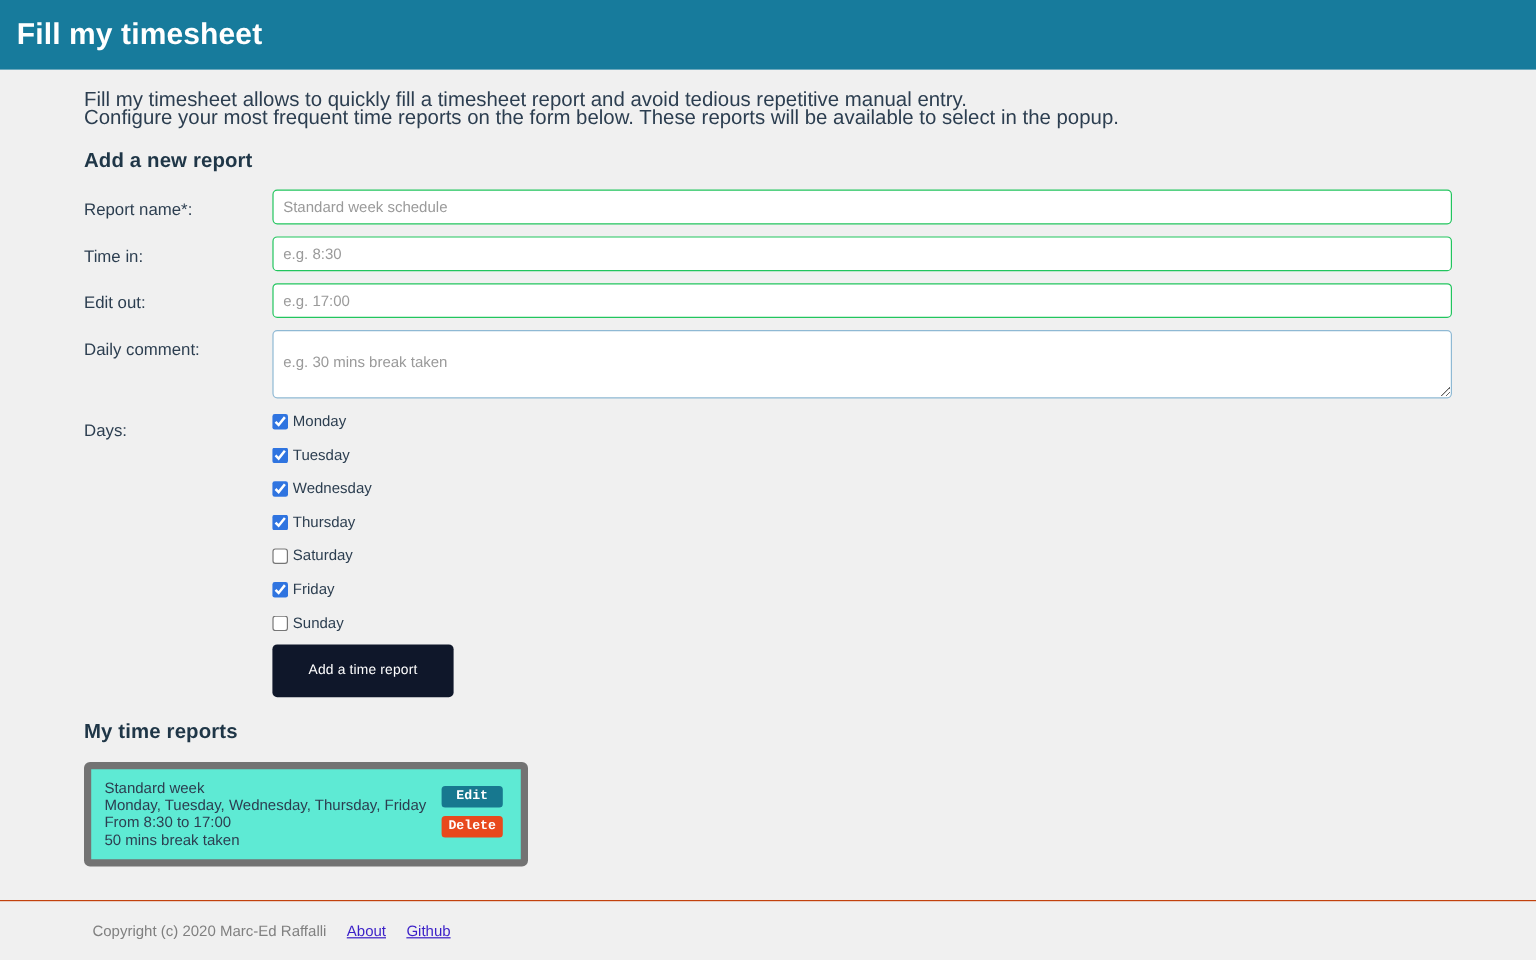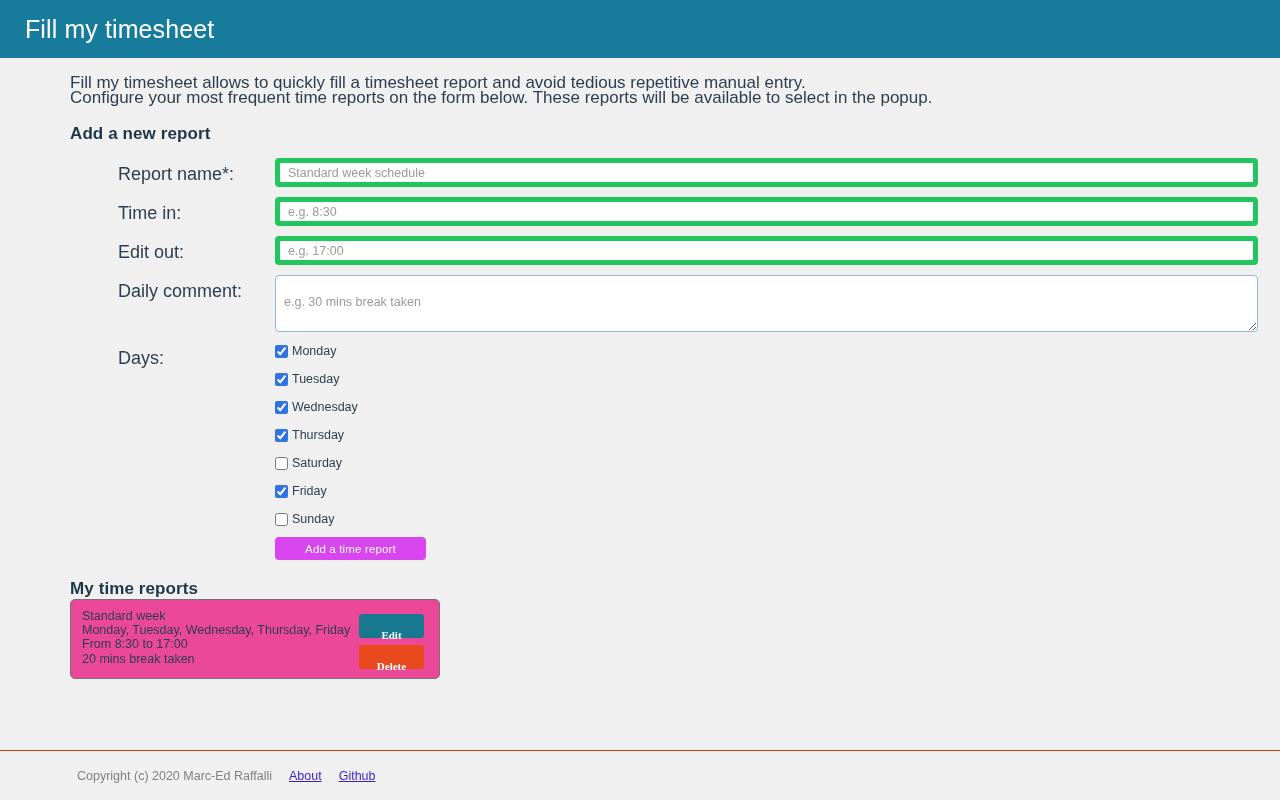--- a/index.html
+++ b/index.html
@@ -22,24 +22,24 @@
     height: 58px;
     background: #177b9c;
     display: flex;
     align-items: center;
     padding-left: 14px;
     flex: 0 0 auto;
   }
   .app-title {
     color: #ffffff;
     font-size: 25px;
-    font-weight: normal;
+    font-weight: bold;
     letter-spacing: 0.1px;
     line-height: 1;
-    margin: 11px;
+    margin: 0;
   }
   
   .main {
     flex: 1 1 auto;
     padding: 0;
     position: relative;
   }
   .content {
     padding-left: 70px;
     padding-right: 70px;
@@ -64,33 +64,32 @@
     margin-top: 14px;
   }
   .form-row {
     display: flex;
     align-items: flex-start;
     margin-bottom: 10px;
   }
   .form-label {
     width: 157px;
     flex: 0 0 157px;
-    font-size: 18px;
+    font-size: 14px;
     color: #2c3e50;
     padding-top: 9px;
     line-height: 14px;
-    margin-left: 48px;
   }
   .field {
     flex: 1 1 auto;
   }
   input.text-input {
     width: 983px;
     height: 29px;
-    border: 5px solid #22c55e;
+    border: 1px solid #22c55e;
     border-radius: 4px;
     background: #ffffff;
     font-size: 12.5px;
     font-family: "Liberation Sans", sans-serif;
     color: #2c3e50;
     padding: 0 8px;
     outline: none;
   }
   textarea.text-area {
     width: 983px;
@@ -125,68 +124,69 @@
   .day-item input[type=checkbox] {
     width: 13px; height: 13px;
     margin: 0 4px 0 0;
     accent-color: #2f74e0;
     cursor: pointer;
   }
   .day-item label { cursor: pointer; line-height: 14px; }
   .add-btn {
     margin-top: 10px;
     width: 151px;
-    height: 23px;
-    background: #d946ef;
+    height: 44px;
+    background: #0f172a;
     color: #ffffff;
     border: none;
     border-radius: 4px;
     font-size: 11.5px;
     font-family: "Liberation Sans", sans-serif;
     cursor: pointer;
     letter-spacing: 0.15px;
   }
   
   .reports-title {
     margin-top: 24px;
   }
   .report-card {
+    margin-top: 15px;
     width: 370px;
-    border: 1px solid #737373;
+    border: 6px solid #737373;
     border-radius: 5px;
-    background: #ec4899;
+    background: #5eead4;
     padding: 9px 10px 9px 11px;
     display: flex;
     justify-content: space-between;
     align-items: flex-start;
   }
   .report-info {
     font-size: 12.5px;
     color: #2c3e50;
     line-height: 14.2px;
   }
   .report-actions {
     display: flex;
     flex-direction: column;
     gap: 7px;
     padding-top: 5px;
     padding-right: 5px;
   }
   .btn-edit, .btn-delete {
-    width: 65px;
+    width: 51px;
     height: 18px;
     border: none;
     border-radius: 3px;
     color: #ffffff;
     font-size: 11px;
     font-weight: bold;
-    font-family: Liberation Serif, serif;
+    font-family: Liberation Mono, monospace;
     cursor: pointer;
     line-height: 18px;
-    padding: 12px;
+    padding: 0;
   }
   .btn-edit { background: #17788f; }
   .btn-delete { background: #e8491d; }
   
   .footer {
     flex: 0 0 auto;
     border-top: 1px solid #c2410c;
     height: 50px;
     display: flex;
     align-items: center;
@@ -294,21 +294,21 @@
 
       </div>
 
       <h2 class="section-title reports-title">My time reports</h2>
 
       <div class="report-card">
         <div class="report-info">
           <div>Standard week</div>
           <div>Monday, Tuesday, Wednesday, Thursday, Friday</div>
           <div>From 8:30 to 17:00</div>
-          <div>20 mins break taken</div>
+          <div>50 mins break taken</div>
         </div>
         <div class="report-actions">
           <button class="btn-edit">Edit</button>
           <button class="btn-delete">Delete</button>
         </div>
       </div>
 
     </div>
   </div>
 

